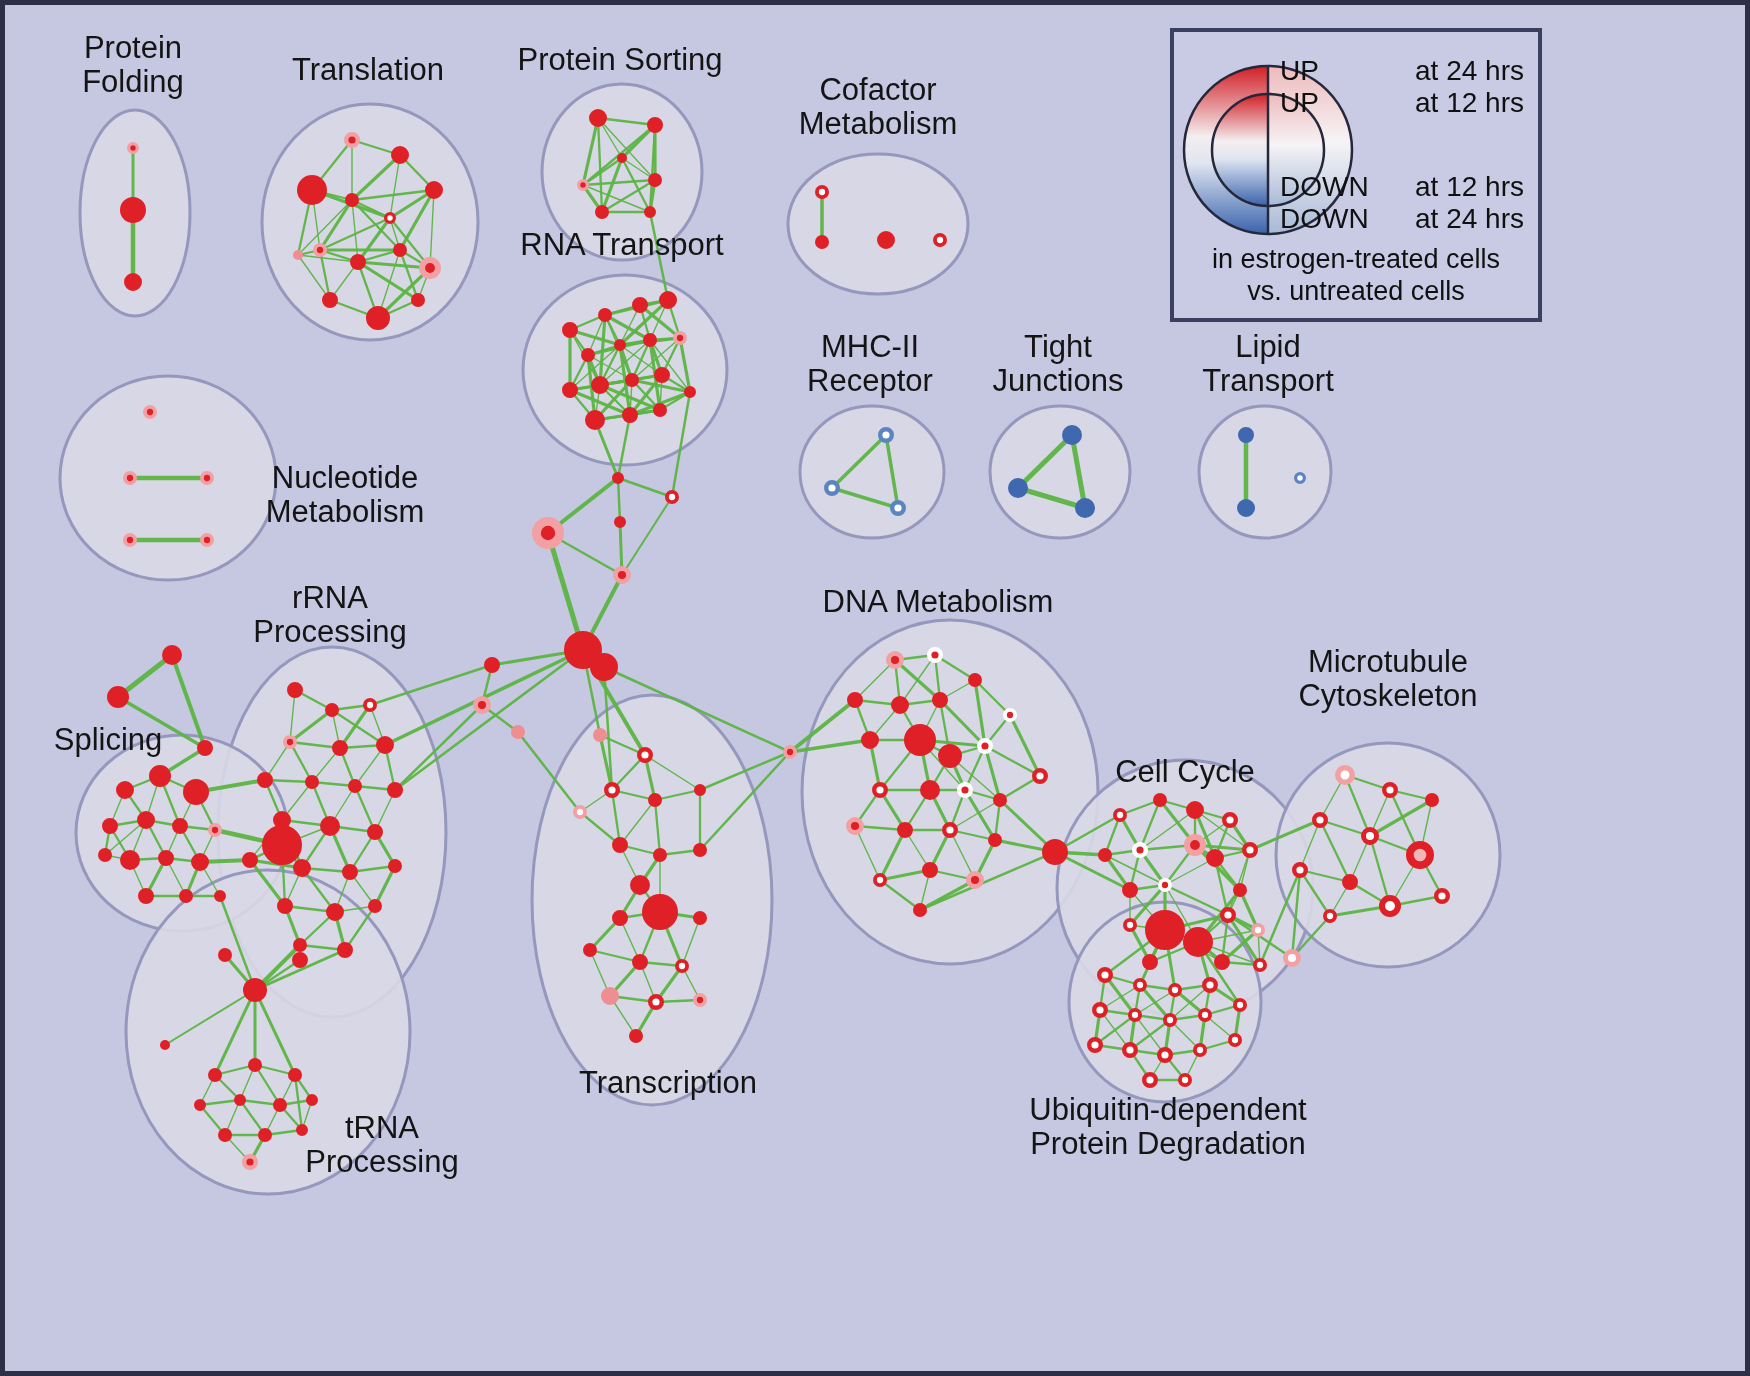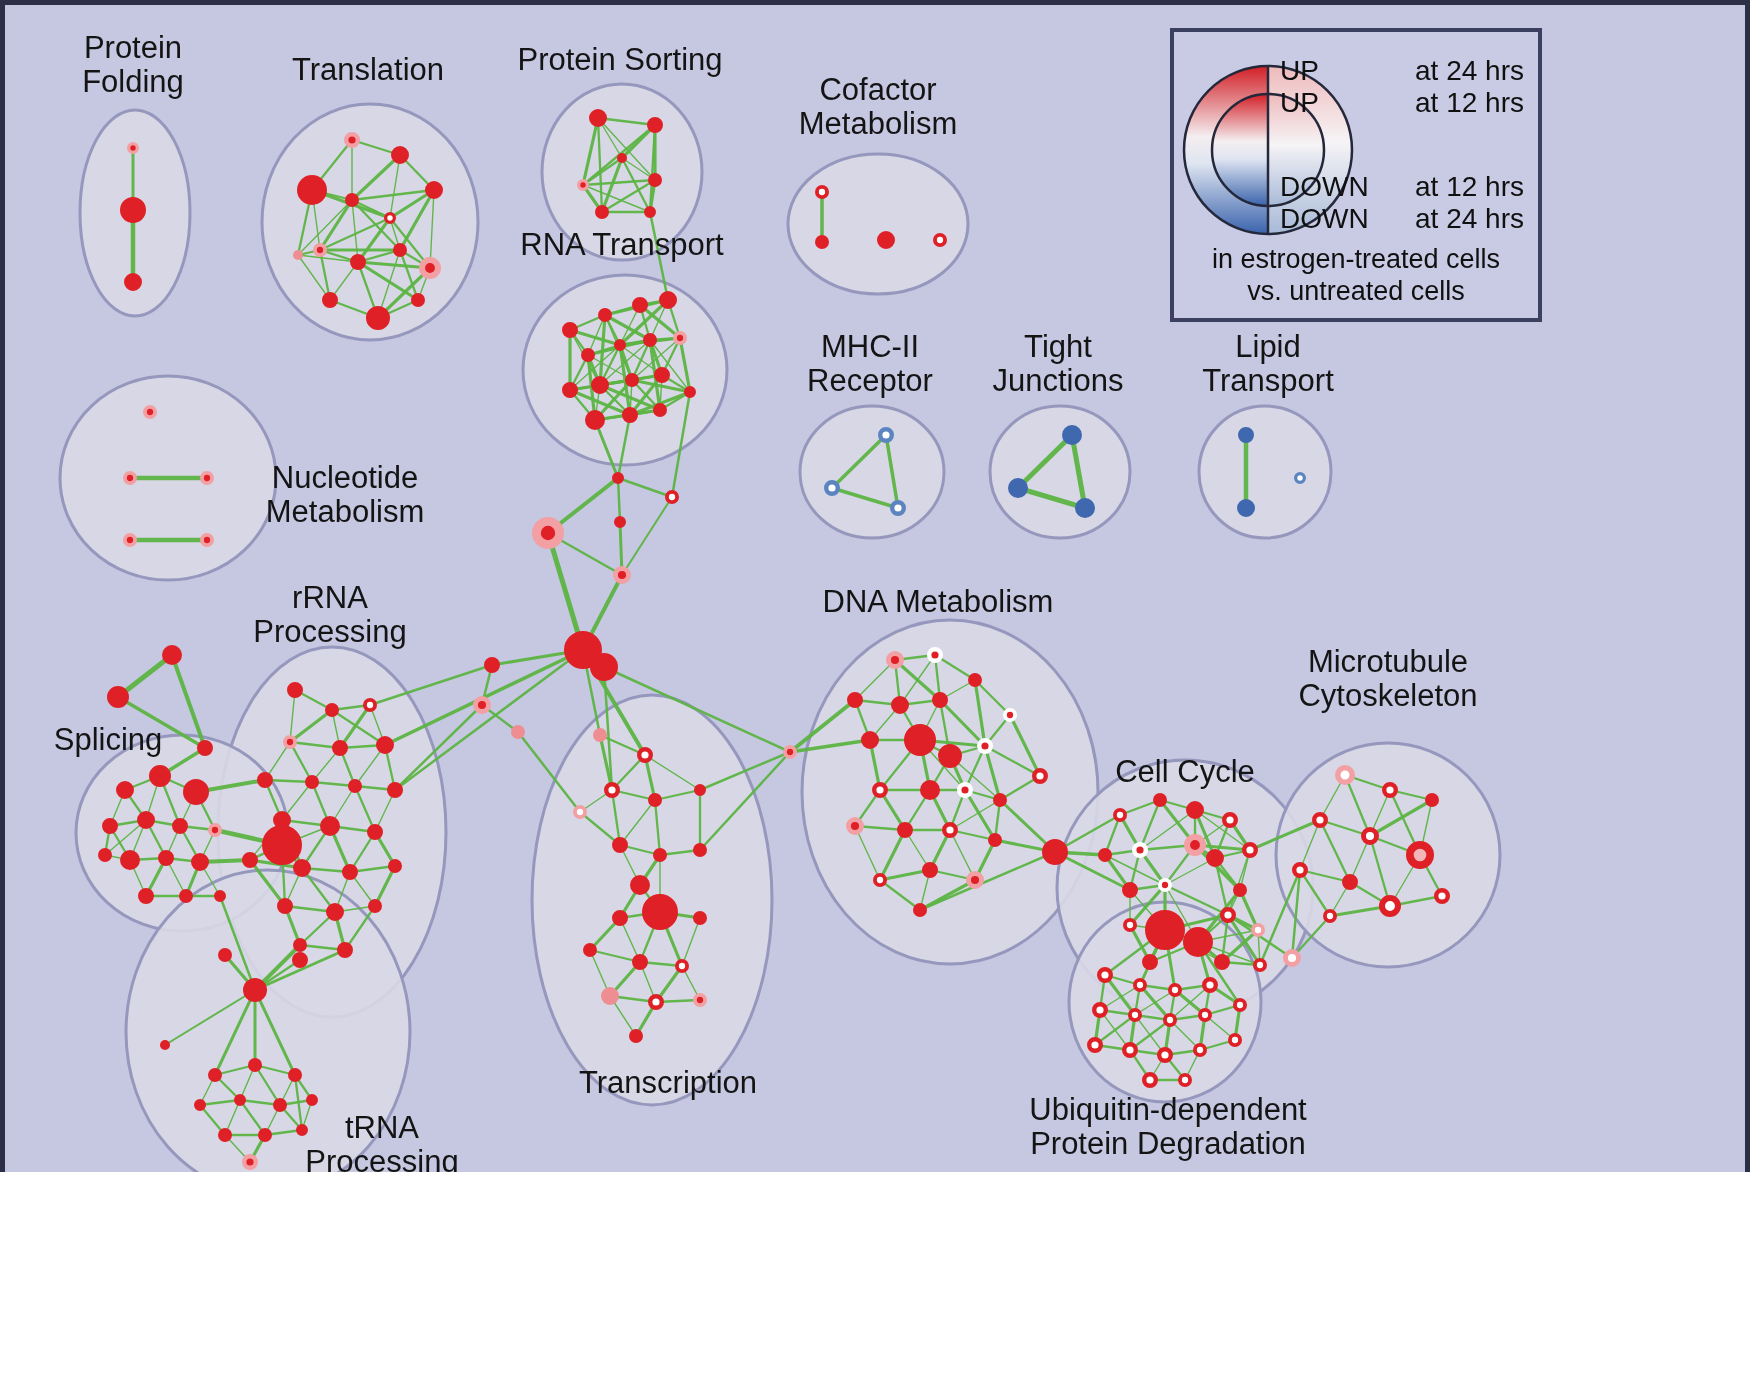--- a/index.html
+++ b/index.html
@@ -1,16 +1,16 @@
 <!DOCTYPE html>
 <html><head>
 <meta charset="utf-8">
 <style>
   html,body{margin:0;padding:0;background:#ffffff;}
-  .canvas{width:1750px;height:1172px;position:relative;}
+  .canvas{width:1750px;height:1376px;position:relative;}
   svg{display:block;}
   .clabel{font-family:"Liberation Sans",sans-serif;font-size:31px;fill:#141414;}
   .ltext{font-family:"Liberation Sans",sans-serif;font-size:28px;fill:#101010;}
   .lcap{font-family:"Liberation Sans",sans-serif;font-size:27px;fill:#101010;}
   .legend-box{fill:#c9cae4;stroke:#3c4060;stroke-width:4;}
 </style>
 </head>
 <body>
 
 <div class="canvas">

